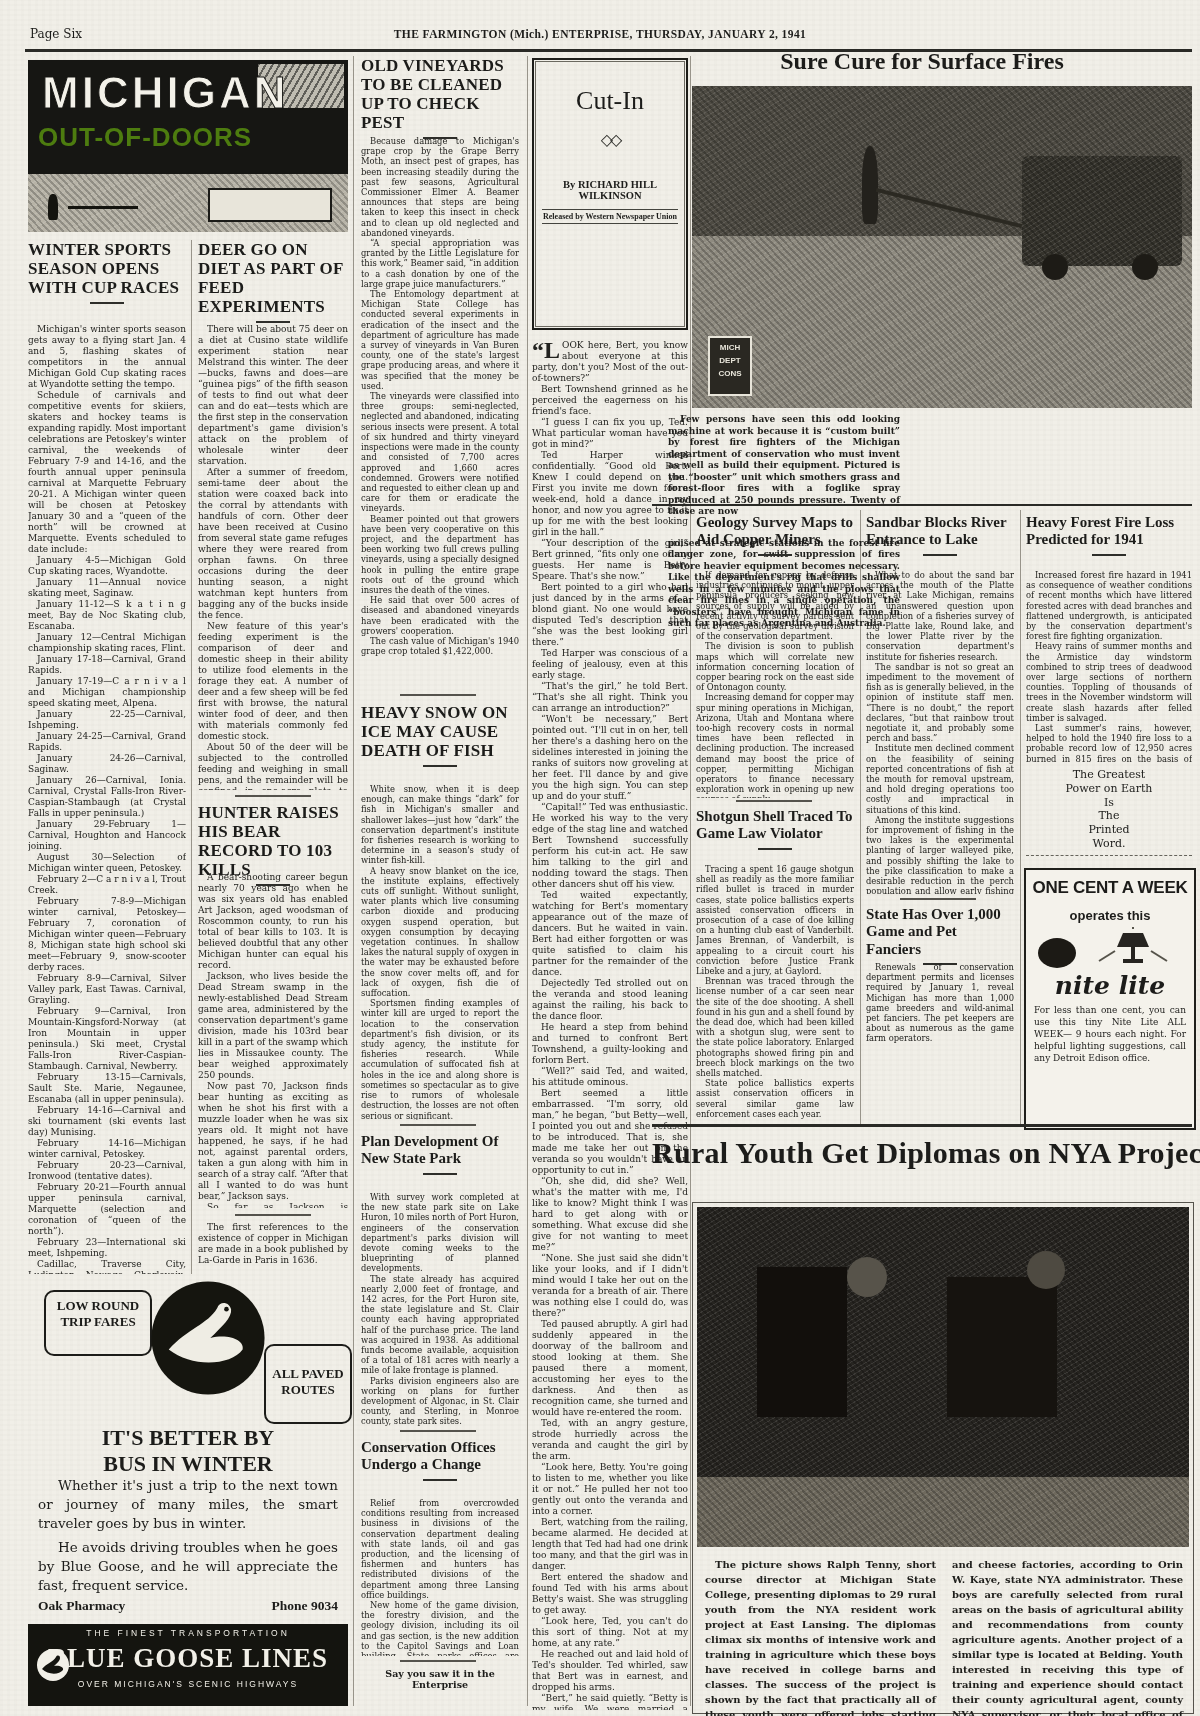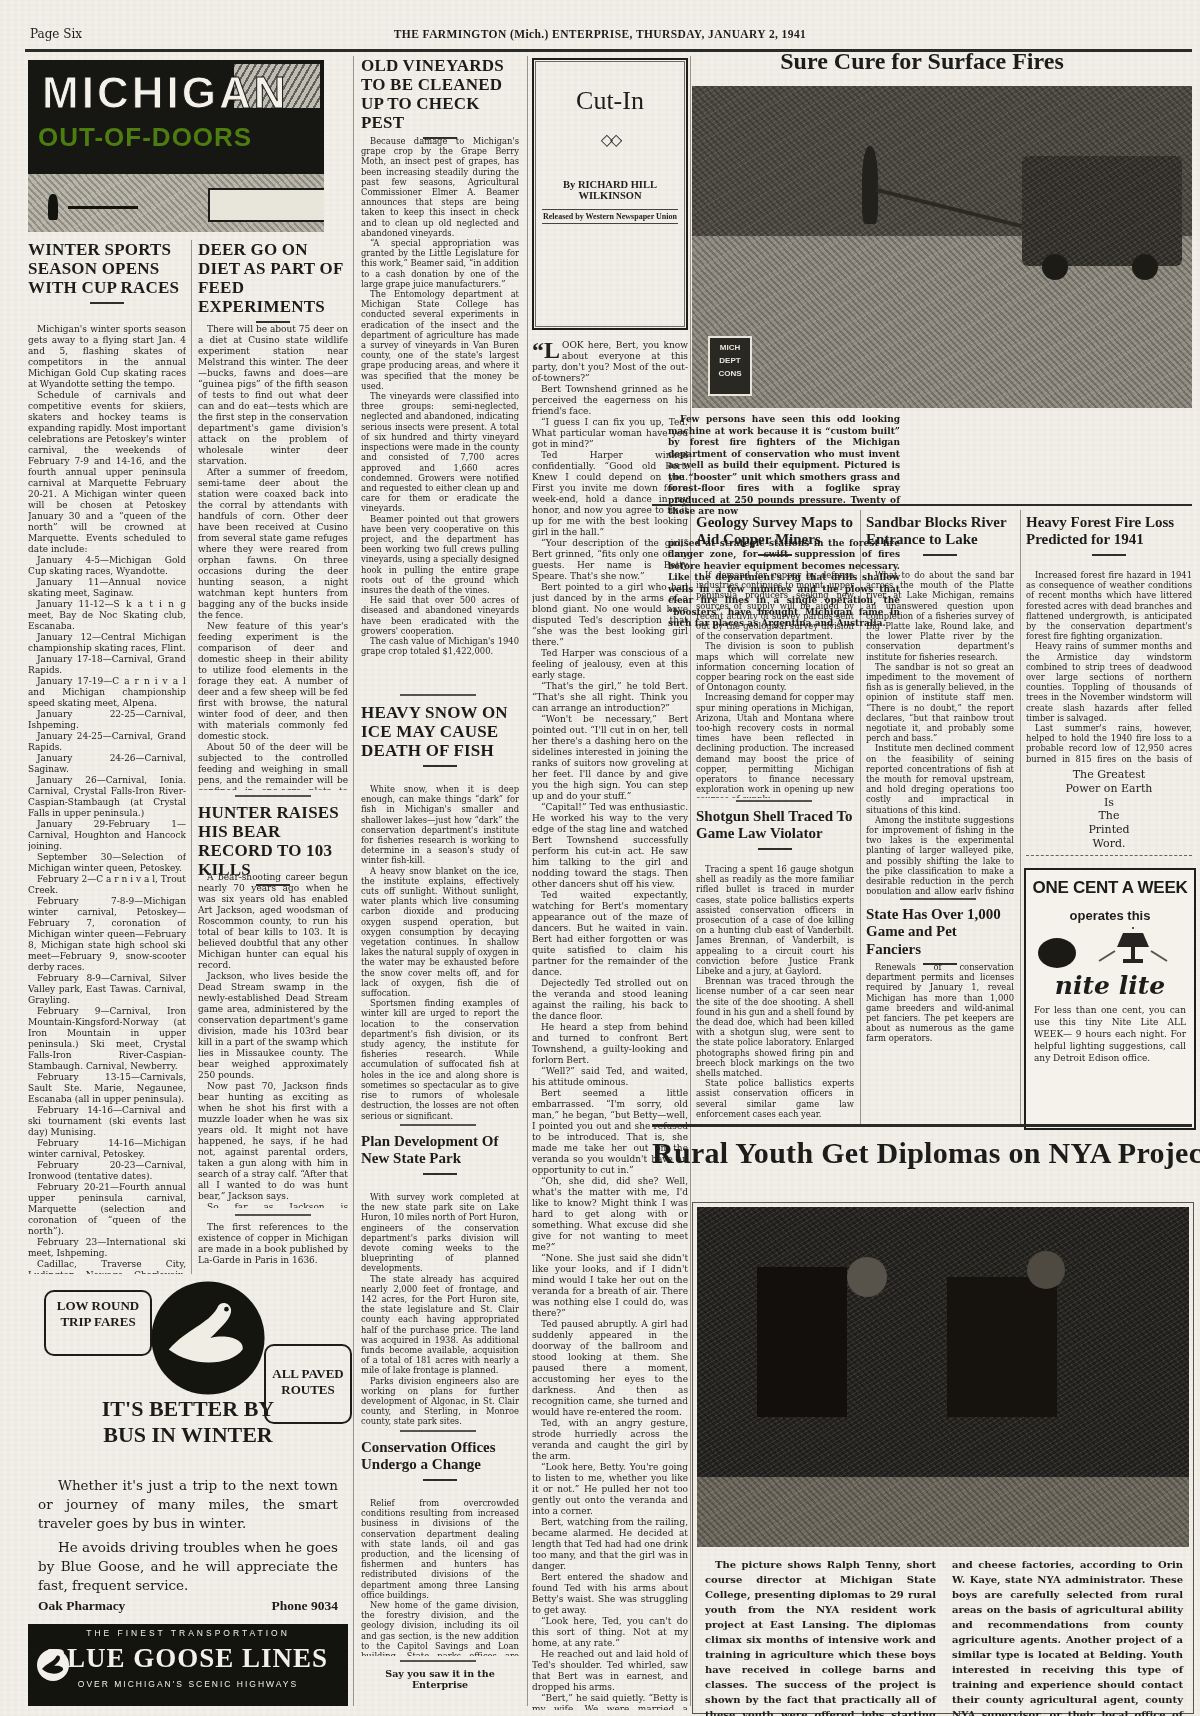--- a/index.html
+++ b/index.html
@@ -23,21 +23,21 @@
 </style>
 </head>
 <body>
 
 <div class="page">
 
   <div class="abs" style="left:30px;top:27px;font-size:12px;">Page Six</div>
   <div class="abs center" style="left:0;top:28px;width:1200px;font-family:'Liberation Serif',serif;font-weight:bold;font-size:11.5px;letter-spacing:.4px;">THE FARMINGTON (Mich.) ENTERPRISE, THURSDAY, JANUARY 2, 1941</div>
   <div class="abs hrule" style="left:25px;top:49px;width:1167px;height:3px;"></div>
 
-  <div class="abs" style="left:28px;top:60px;width:296px;height:172px;background:#161613;overflow:hidden;">
+  <div class="abs" style="left:28px;top:60px;width:320px;height:172px;background:#161613;overflow:hidden;">
     <div class="abs" style="right:4px;top:4px;width:86px;height:44px;background:#ddd9cd;opacity:.85;background-image:repeating-linear-gradient(120deg,rgba(0,0,0,.5) 0 2px,transparent 2px 6px);"></div>
     <div class="abs" style="left:14px;top:8px;font-family:'Liberation Sans',sans-serif;font-weight:bold;font-size:44px;letter-spacing:3px;color:#f3f1e9;-webkit-text-stroke:1px #161613;">MICHIGAN</div>
     <div class="abs" style="left:10px;top:62px;font-family:'Liberation Sans',sans-serif;font-weight:bold;font-size:26px;letter-spacing:1px;color:#4d7c0f;">OUT-OF-DOORS</div>
     <div class="abs photo-noise" style="left:0;bottom:0;width:320px;height:58px;background-color:#b7b3a7;">
       <div class="abs" style="left:180px;top:14px;width:120px;height:30px;background:#e8e5da;border:2px solid #1a1a17;"></div>
       <div class="abs" style="left:40px;top:18px;width:70px;height:14px;border-bottom:3px solid #14140f;"></div>
       <div class="abs" style="left:20px;top:20px;width:10px;height:26px;background:#14140f;border-radius:40% 40% 20% 20%;"></div>
     </div>
   </div>
 
@@ -56,21 +56,21 @@
       <p>January 11—Annual novice skating meet, Saginaw.</p>
       <p>January 11-12—S k a t i n g meet, Bay de Noc Skating club, Escanaba.</p>
       <p>January 12—Central Michigan championship skating races, Flint.</p>
       <p>January 17-18—Carnival, Grand Rapids.</p>
       <p>January 17-19—C a r n i v a l and Michigan championship speed skating meet, Alpena.</p>
       <p>January 22-25—Carnival, Ishpeming.</p>
       <p>January 24-25—Carnival, Grand Rapids.</p>
       <p>January 24-26—Carnival, Saginaw.</p>
       <p>January 26—Carnival, Ionia. Carnival, Crystal Falls-Iron River-Caspian-Stambaugh (at Crystal Falls in upper peninsula.)</p>
       <p>January 29-February 1—Carnival, Houghton and Hancock joining.</p>
-      <p>September 30—Selection of Michigan winter queen, Petoskey.</p>
+      <p>August 30—Selection of Michigan winter queen, Petoskey.</p>
       <p>February 2—C a r n i v a l, Trout Creek.</p>
       <p>February 7-8-9—Michigan winter carnival, Petoskey—February 7, coronation of Michigan winter queen—February 8, Michigan state high school ski meet—February 9, snow-scooter derby races.</p>
       <p>February 8-9—Carnival, Silver Valley park, East Tawas. Carnival, Grayling.</p>
       <p>February 9—Carnival, Iron Mountain-Kingsford-Norway (at Iron Mountain in upper peninsula.) Ski meet, Crystal Falls-Iron River-Caspian-Stambaugh. Carnival, Newberry.</p>
       <p>February 13-15—Carnivals, Sault Ste. Marie, Negaunee, Escanaba (all in upper peninsula).</p>
       <p>February 14-16—Carnival and ski tournament (ski events last day) Munising.</p>
       <p>February 14-16—Michigan winter carnival, Petoskey.</p>
       <p>February 20-23—Carnival, Ironwood (tentative dates).</p>
       <p>February 20-21—Fourth annual upper peninsula carnival, Marquette (selection and coronation of “queen of the north”).</p>
       <p>February 23—International ski meet, Ishpeming.</p>
@@ -100,21 +100,21 @@
   <div class="abs" style="left:28px;top:1280px;width:320px;height:432px;">
     <div class="abs center" style="left:16px;top:10px;width:104px;height:56px;border:2px solid #1c1c19;border-radius:10px;font-family:'Liberation Serif',serif;font-weight:bold;font-size:13px;line-height:1.25;padding-top:6px;">LOW ROUND TRIP FARES</div>
     <div class="abs" style="left:122px;top:-2px;width:116px;height:120px;">
       <svg width="116" height="120" viewBox="0 0 100 104">
           <circle cx="50" cy="52" r="49" fill="#15150f"></circle>
           <path d="M16,62 C32,44 50,40 58,26 C60,20 68,20 70,27 C71,34 62,42 52,52 C68,48 82,54 80,62 C70,76 36,78 16,62 Z" fill="#efede4"></path>
           <circle cx="66" cy="27" r="2" fill="#15150f"></circle>
         </svg>
     </div>
     <div class="abs center" style="left:236px;top:64px;width:84px;height:56px;border:2px solid #1c1c19;border-radius:10px;font-family:'Liberation Serif',serif;font-weight:bold;font-size:13px;line-height:1.25;padding-top:20px;">ALL PAVED ROUTES</div>
-    <div class="abs center" style="left:0;top:116px;width:320px;font-family:'Liberation Serif',serif;font-weight:bold;font-size:22px;line-height:1.2;">
+    <div class="abs center" style="left:0;top:145px;width:320px;font-family:'Liberation Serif',serif;font-weight:bold;font-size:22px;line-height:1.2;">
       <div>IT'S BETTER BY</div>
       <div>BUS IN WINTER</div>
     </div>
     <div class="abs" style="left:10px;top:196px;width:300px;font-size:13.5px;line-height:19px;text-align:justify;text-indent:20px;">Whether it's just a trip to the next town or journey of many miles, the smart traveler goes by bus in winter.</div>
     <div class="abs" style="left:10px;top:258px;width:300px;font-size:13.5px;line-height:19px;text-align:justify;text-indent:20px;">He avoids driving troubles when he goes by Blue Goose, and he will appreciate the fast, frequent service.</div>
     <div class="abs" style="left:10px;top:318px;width:300px;font-family:'Liberation Serif',serif;font-weight:bold;font-size:13.5px;">
       <span>Oak Pharmacy</span>
       <span style="float:right;">Phone 9034</span>
     </div>
     <div class="abs" style="left:0;top:344px;width:320px;height:82px;background:#14140f;color:#f2f0e8;overflow:hidden;">

